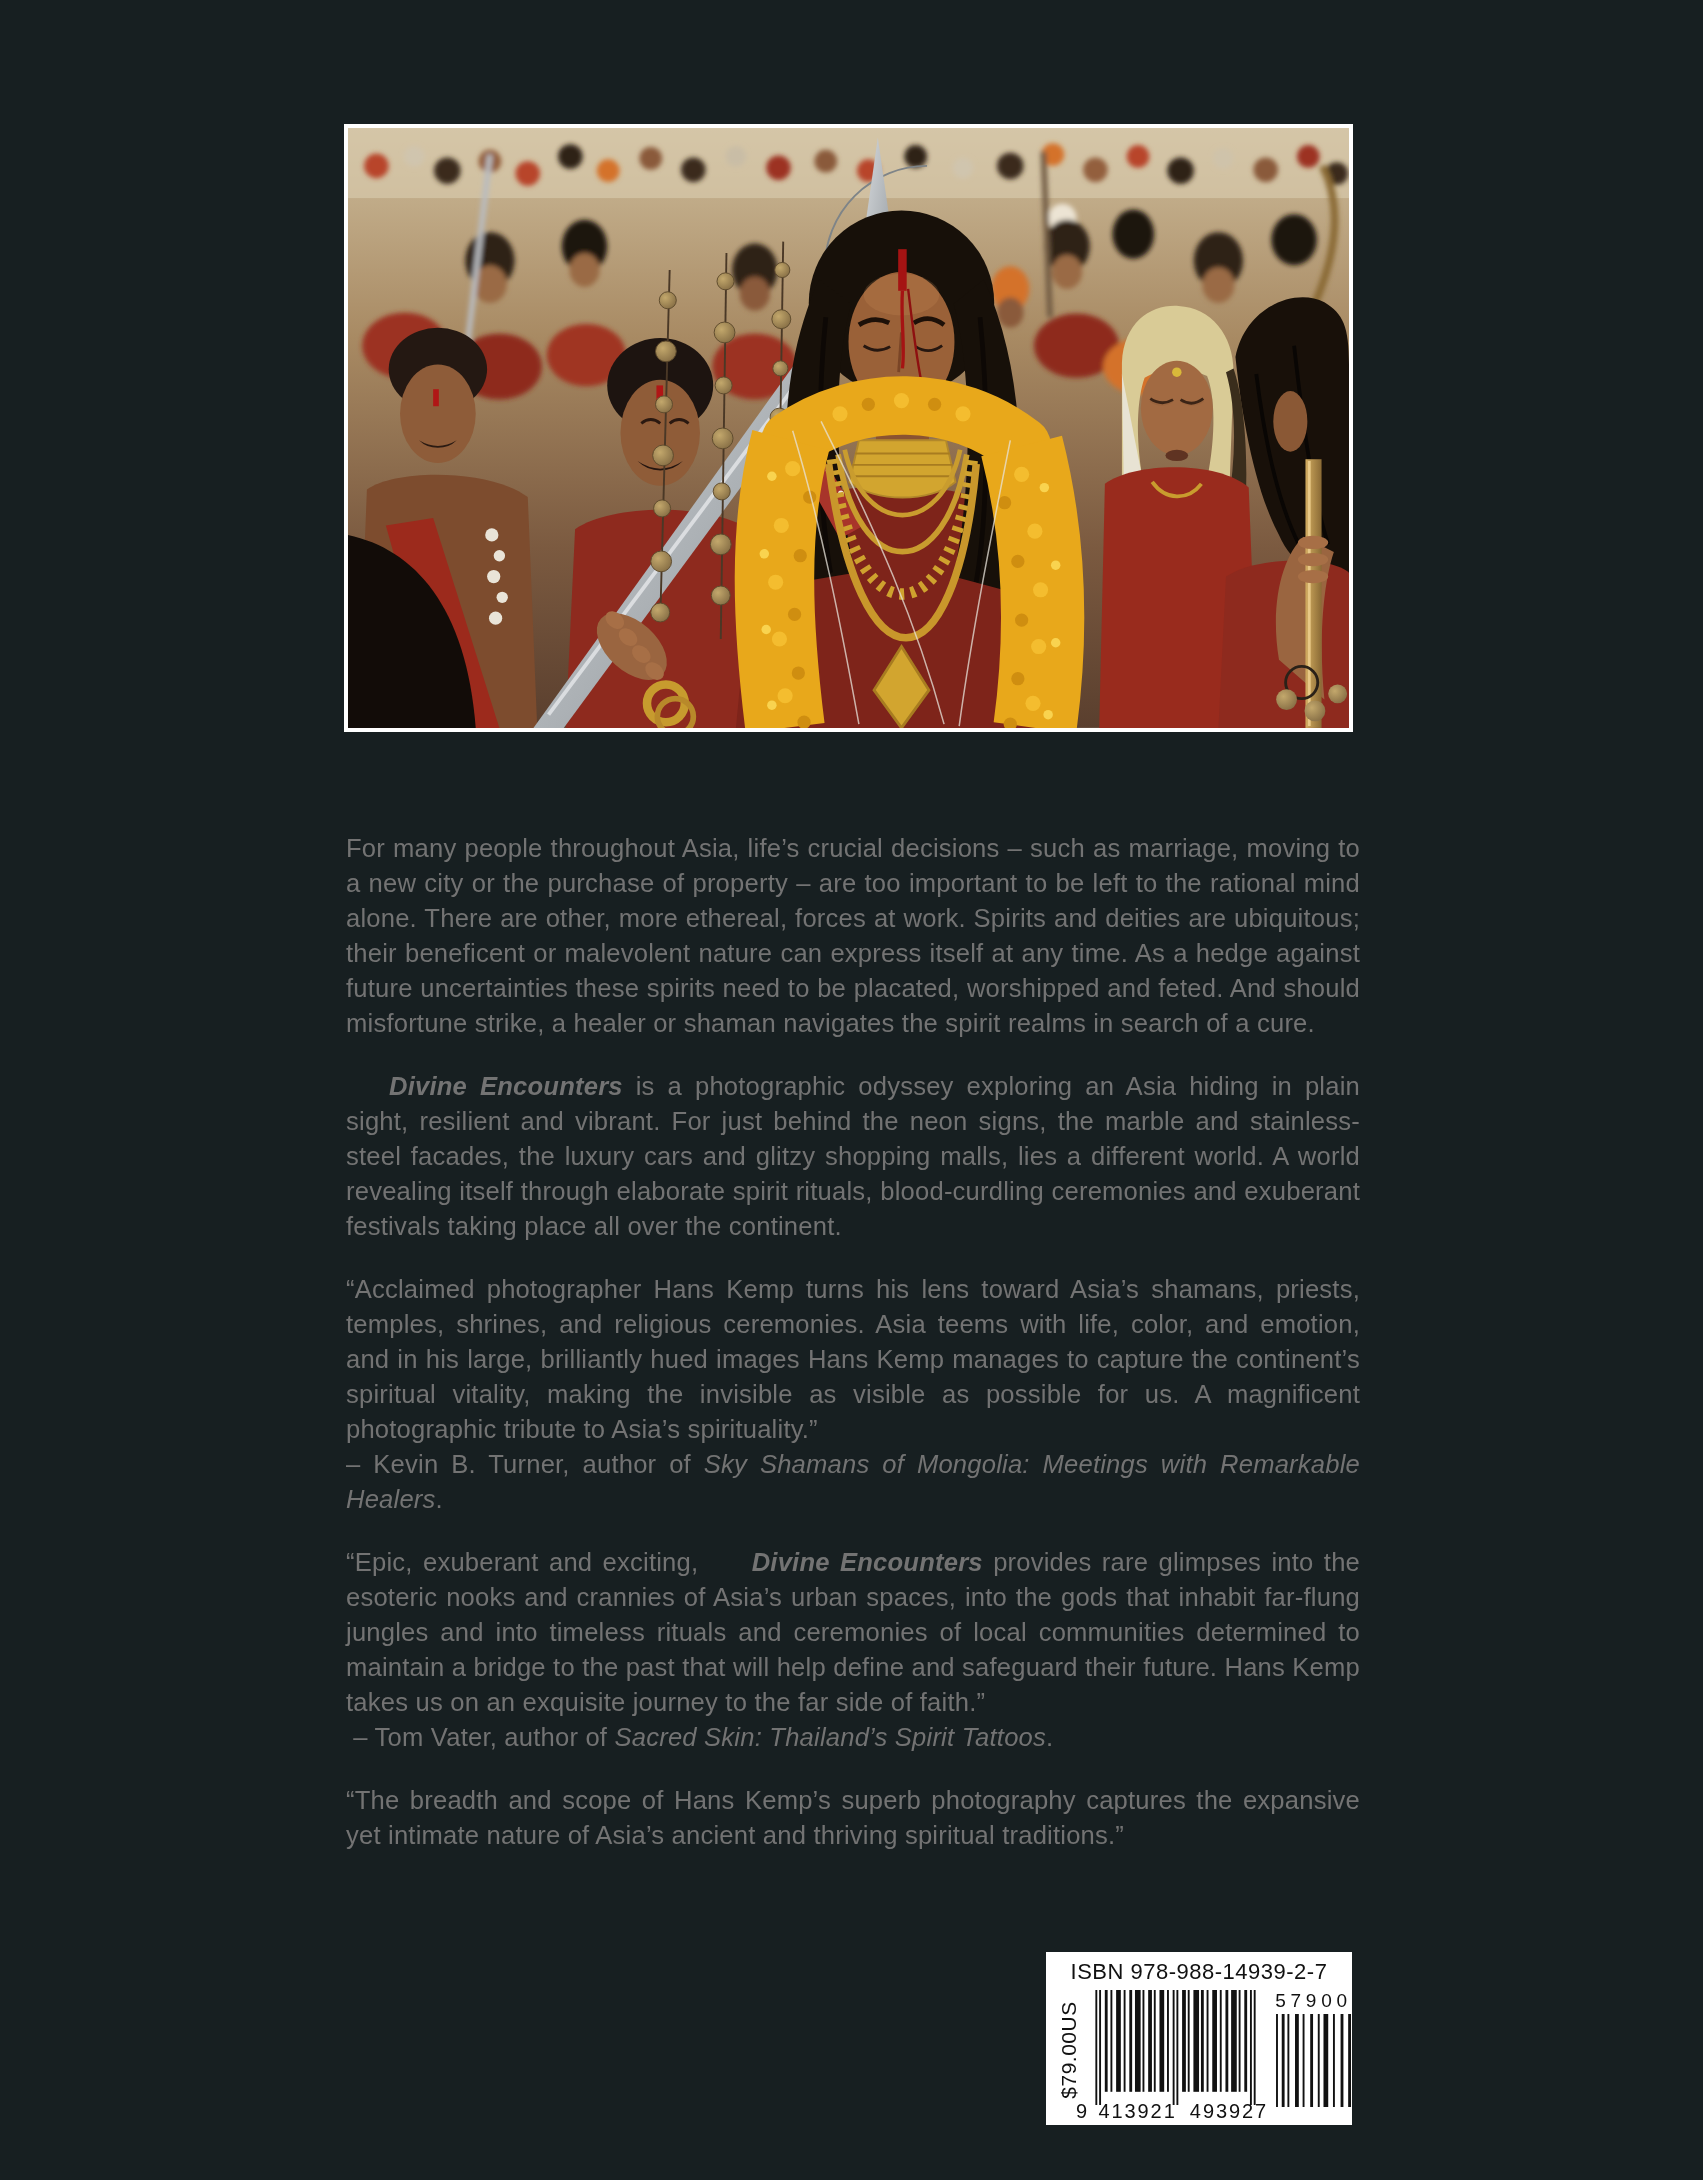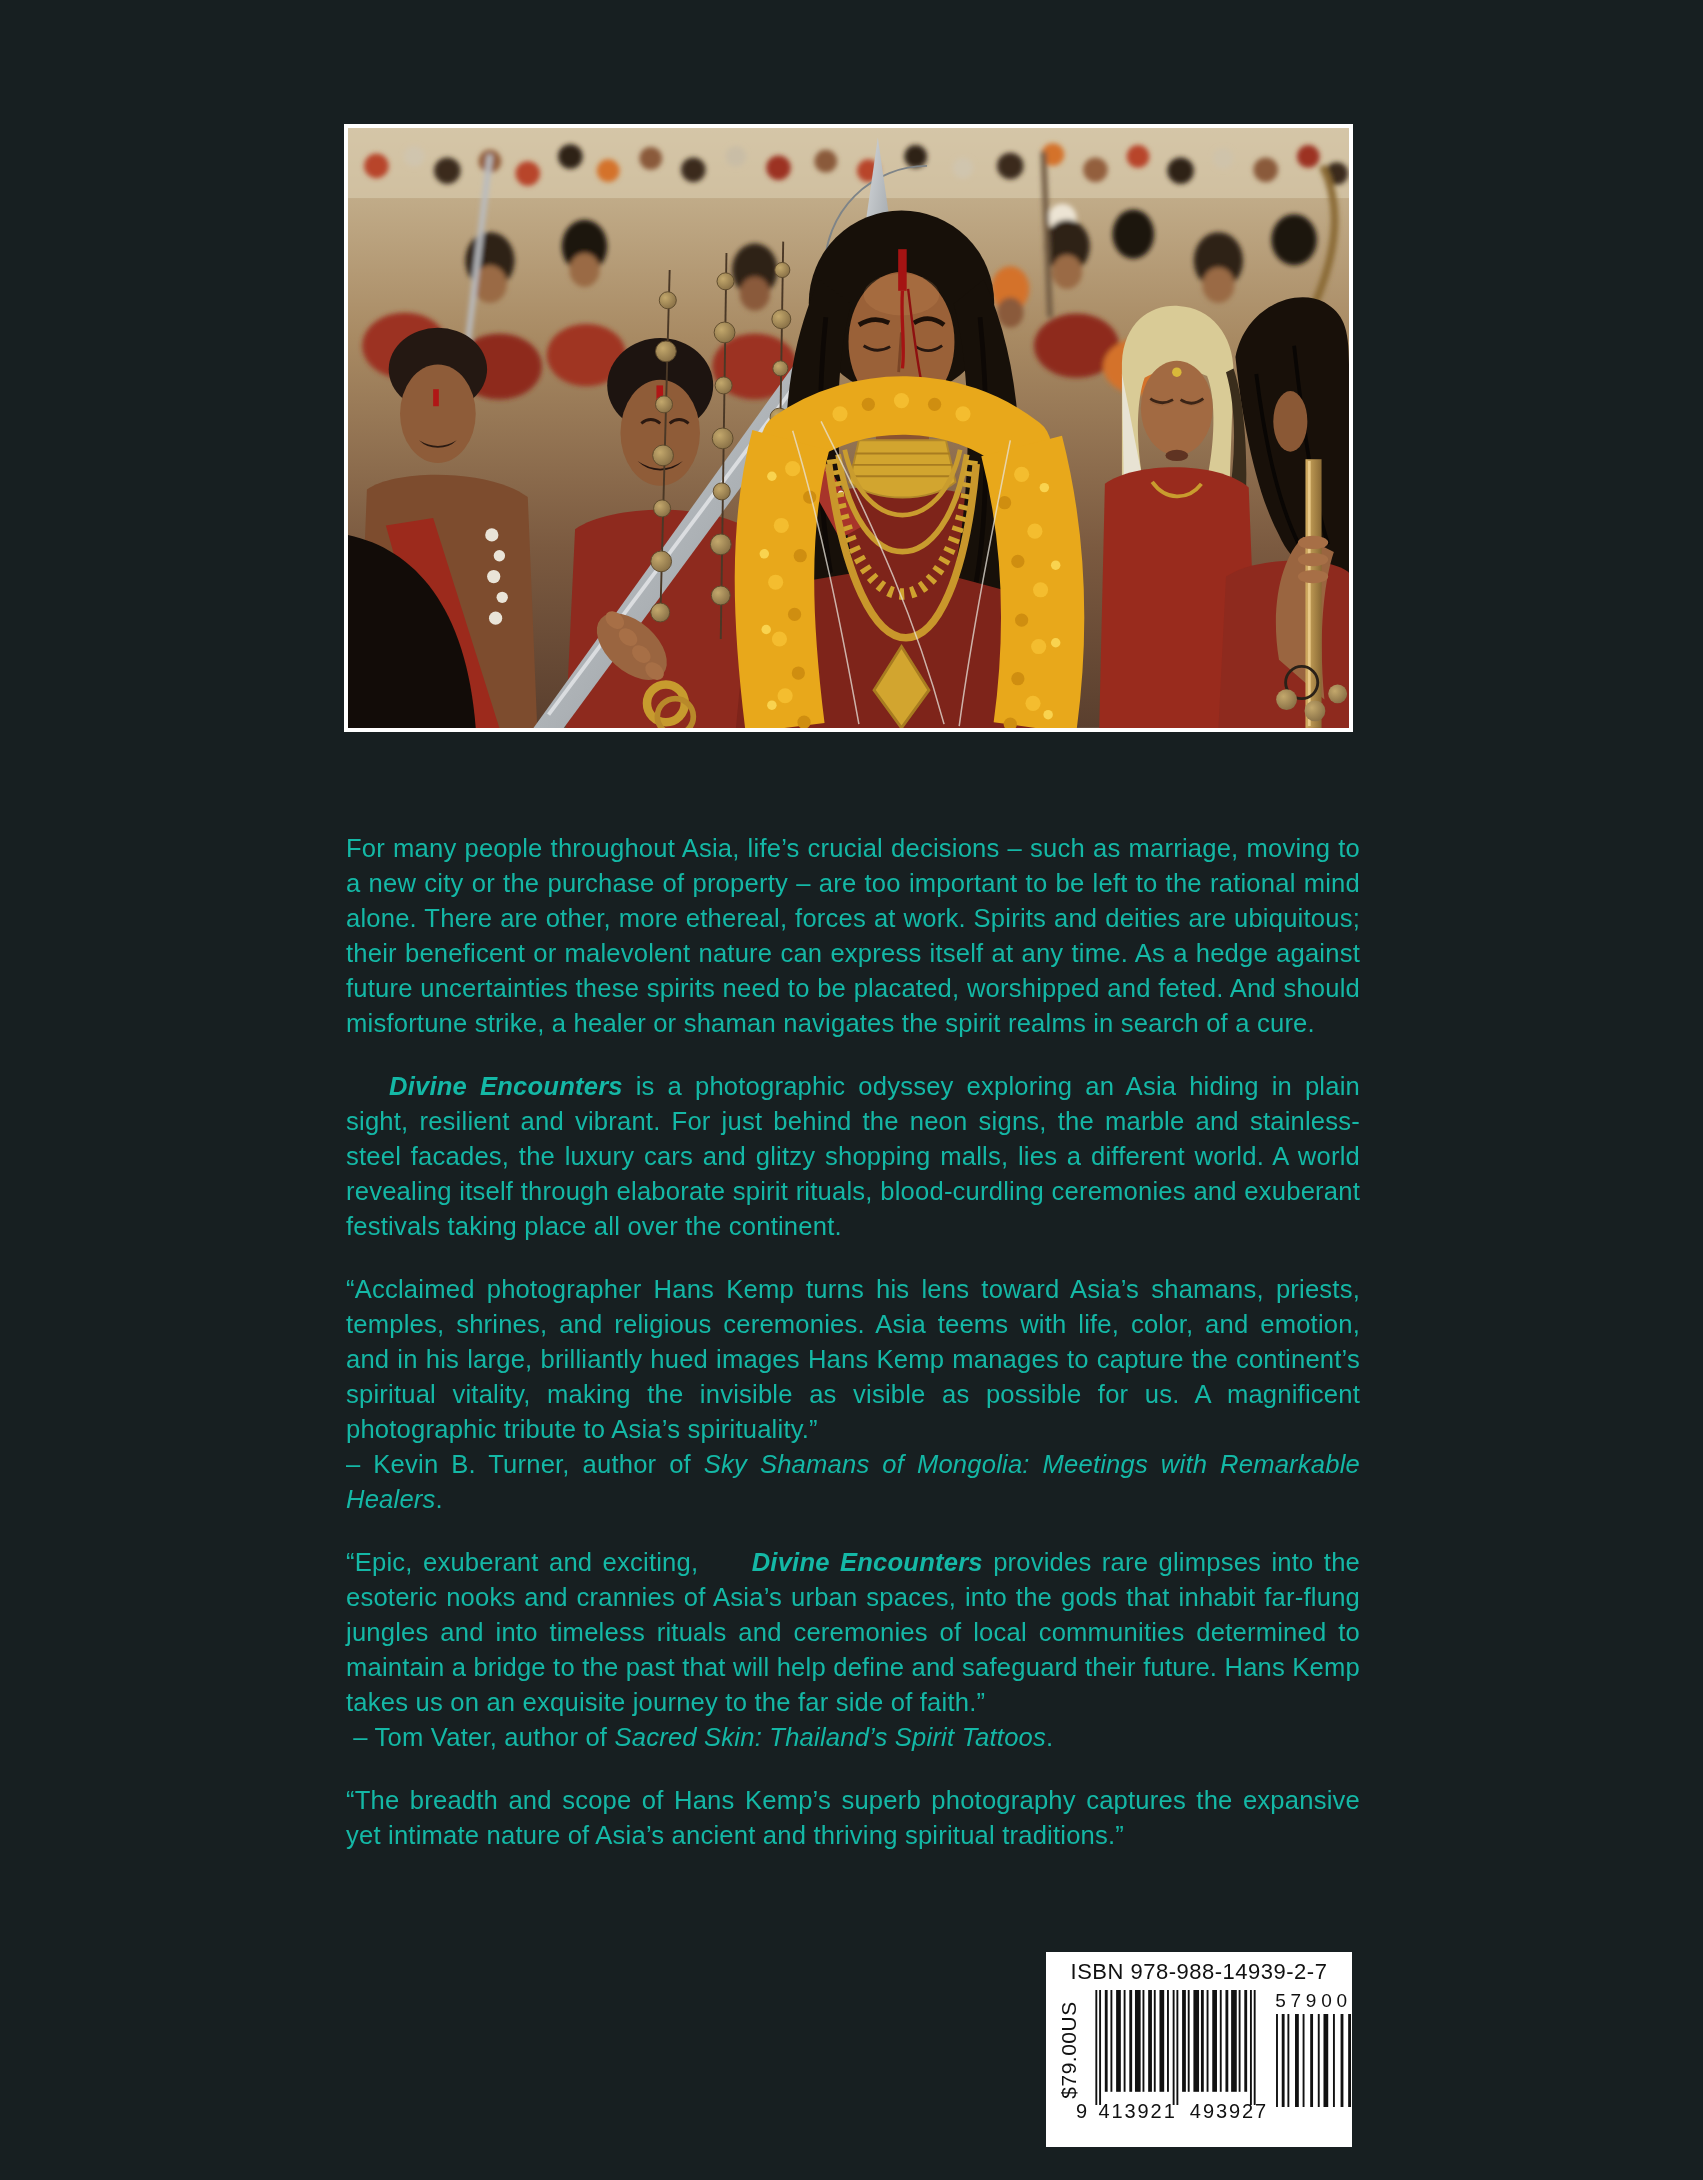--- a/index.html
+++ b/index.html
@@ -9,32 +9,32 @@
     font-family:"Liberation Sans","DejaVu Sans",sans-serif;
   }
   .photo-frame{
     position:absolute; left:344px; top:124px;
     width:1001px; height:600px; padding:3.8px;
     background:#ffffff;
   }
   .photo-frame svg{display:block;width:1001px;height:600px;}
   .back-text{
     position:absolute; left:346px; top:831px; width:1014px;
-    color:#14b8a6; font-size:25.6px; line-height:35px;
+    color:#737373; font-size:25.6px; line-height:35px;
     text-align:justify; letter-spacing:0.2px;
   }
   .back-text p{margin:0 0 28px 0;}
   .back-text p:last-child{margin-bottom:14px;}
   .seg-b{font-weight:normal;}
   .seg-i{font-style:italic;}
   .seg-b.seg-i{font-weight:bold;font-style:italic;margin-left:43px;}
   .attr{display:block;}
   .barcode-box{
     position:absolute; left:1046px; top:1952px;
-    width:306px; height:195px; background:#ffffff; color:#111;
+    width:306px; height:173px; background:#ffffff; color:#111;
   }
   .isbn{
     position:absolute; top:6.6px; left:0; width:100%;
     text-align:center; font-size:22px; letter-spacing:0.5px;
   }
   .price{
     position:absolute; left:23px; top:98px;
     transform:translate(-50%,-50%) rotate(-90deg);
     font-size:21px; white-space:nowrap; letter-spacing:0.5px;
   }

